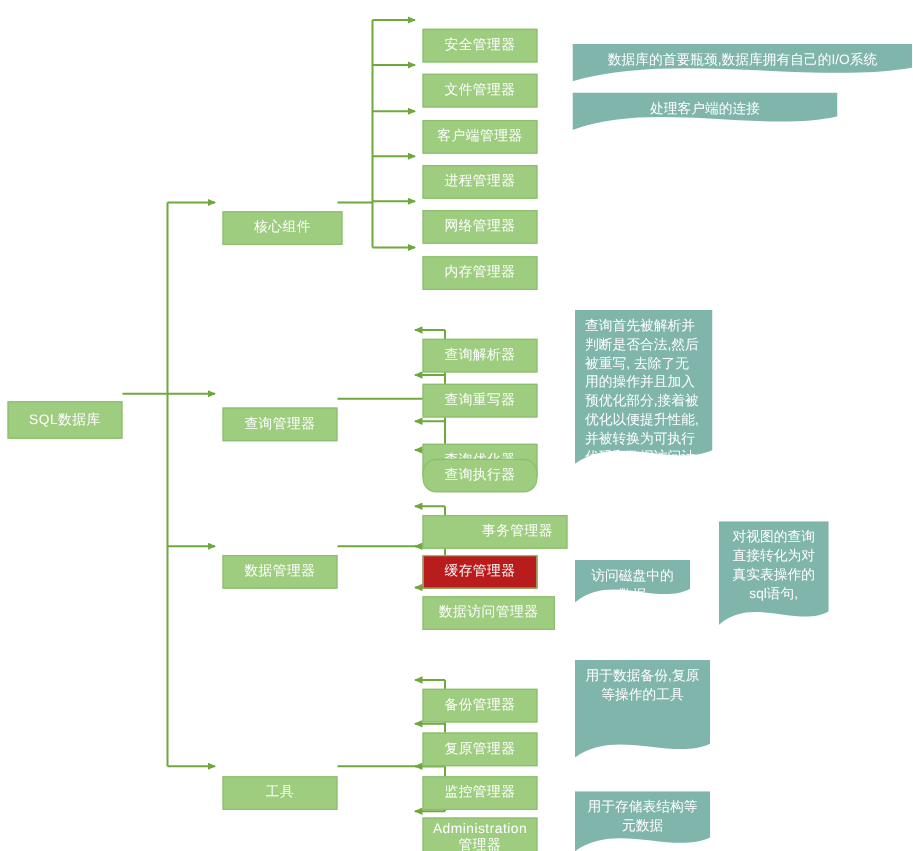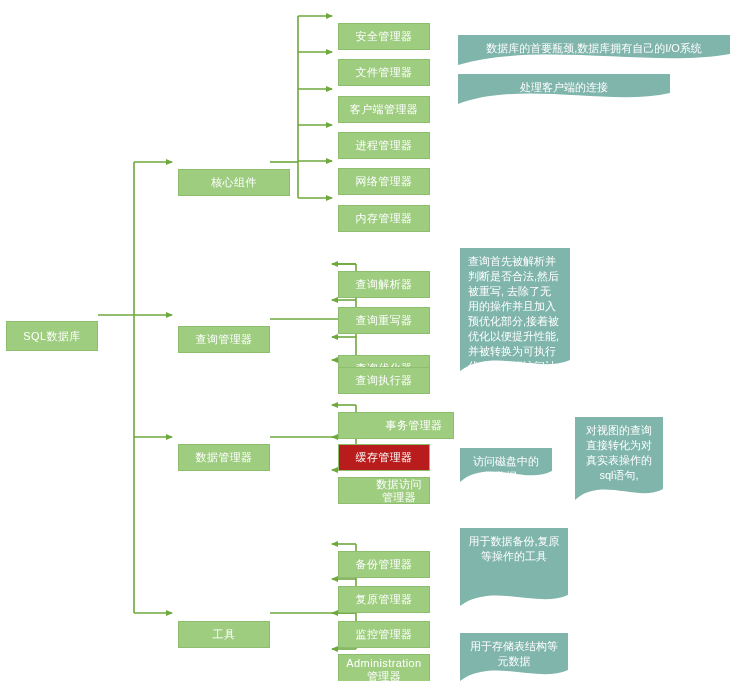--- a/index.html
+++ b/index.html
@@ -136,21 +136,21 @@
       <path d="M356,579 L332,579" marker-end="url(#arrow)"></path>
       <path d="M356,613 L332,613" marker-end="url(#arrow)"></path>
       <path d="M356,649 L332,649" marker-end="url(#arrow)"></path>
     </g>
   </svg>
 
   <div id="nodes-layer">
       <div class="node root" style="background: rgb(158, 205, 128); border-color: rgb(140, 190, 110); color: rgb(255, 255, 255); left: 6px; top: 300px; width: 92px; height: 30px;">
         <span>SQL数据库</span>
       </div>
-      <div class="node" style="background: rgb(158, 205, 128); border-color: rgb(140, 190, 110); color: rgb(255, 255, 255); left: 178px; top: 148px; width: 112px; height: 27px;">
+      <div class="node" style="background: rgb(158, 205, 128); border-color: rgb(140, 190, 110); color: rgb(255, 255, 255); left: 178px; top: 148px; width: 96px; height: 27px;">
         <span>核心组件</span>
       </div>
       <div class="node" style="background: rgb(158, 205, 128); border-color: rgb(140, 190, 110); color: rgb(255, 255, 255); left: 338px; top: 2px; width: 92px; height: 27px;">
         <span>安全管理器</span>
       </div>
       <div class="node" style="background: rgb(158, 205, 128); border-color: rgb(140, 190, 110); color: rgb(255, 255, 255); left: 338px; top: 38px; width: 92px; height: 27px;">
         <span>文件管理器</span>
       </div>
       <div class="node" style="background: rgb(158, 205, 128); border-color: rgb(140, 190, 110); color: rgb(255, 255, 255); left: 338px; top: 75px; width: 92px; height: 27px;">
         <span>客户端管理器</span>
@@ -169,33 +169,33 @@
       </div>
       <div class="node" style="background: rgb(158, 205, 128); border-color: rgb(140, 190, 110); color: rgb(255, 255, 255); left: 338px; top: 250px; width: 92px; height: 27px;">
         <span>查询解析器</span>
       </div>
       <div class="node" style="background: rgb(158, 205, 128); border-color: rgb(140, 190, 110); color: rgb(255, 255, 255); left: 338px; top: 286px; width: 92px; height: 27px;">
         <span>查询重写器</span>
       </div>
       <div class="node" style="background: rgb(158, 205, 128); border-color: rgb(140, 190, 110); color: rgb(255, 255, 255); left: 338px; top: 334px; width: 92px; height: 27px;">
         <span>查询优化器</span>
       </div>
-      <div class="node" style="background: rgb(158, 205, 128); border-color: rgb(140, 190, 110); color: rgb(255, 255, 255); left: 338px; top: 346px; width: 92px; height: 27px;">
+      <div class="node" style="background: rgb(158, 205, 128); border-color: rgb(140, 190, 110); color: rgb(255, 255, 255); left: 338px; top: 346px; width: 92px; height: 27px; border-radius: 11px;">
         <span>查询执行器</span>
       </div>
       <div class="node" style="background: rgb(158, 205, 128); border-color: rgb(140, 190, 110); color: rgb(255, 255, 255); left: 178px; top: 423px; width: 92px; height: 27px;">
         <span>数据管理器</span>
       </div>
       <div class="node" style="background: rgb(158, 205, 128); border-color: rgb(140, 190, 110); color: rgb(255, 255, 255); left: 338px; top: 391px; width: 116px; height: 27px; padding-left: 38px;">
         <span>事务管理器</span>
       </div>
       <div class="node" style="background: #b91c1c; border-color: rgb(140, 190, 110); color: rgb(255, 255, 255); left: 338px; top: 423px; width: 92px; height: 27px;">
         <span>缓存管理器</span>
       </div>
-      <div class="node" style="background: rgb(158, 205, 128); border-color: rgb(140, 190, 110); color: rgb(255, 255, 255); left: 338px; top: 456px; width: 92px; height: 27px; padding-left: 32px;">
+      <div class="node" style="background: rgb(158, 205, 128); border-color: rgb(140, 190, 110); color: rgb(255, 255, 255); left: 338px; top: 456px; width: 106px; height: 27px;">
         <span>数据访问管理器</span>
       </div>
       <div class="node" style="background: rgb(158, 205, 128); border-color: rgb(140, 190, 110); color: rgb(255, 255, 255); left: 178px; top: 600px; width: 92px; height: 27px;">
         <span>工具</span>
       </div>
       <div class="node" style="background: rgb(158, 205, 128); border-color: rgb(140, 190, 110); color: rgb(255, 255, 255); left: 338px; top: 530px; width: 92px; height: 27px;">
         <span>备份管理器</span>
       </div>
       <div class="node" style="background: rgb(158, 205, 128); border-color: rgb(140, 190, 110); color: rgb(255, 255, 255); left: 338px; top: 565px; width: 92px; height: 27px;">
         <span>复原管理器</span>

